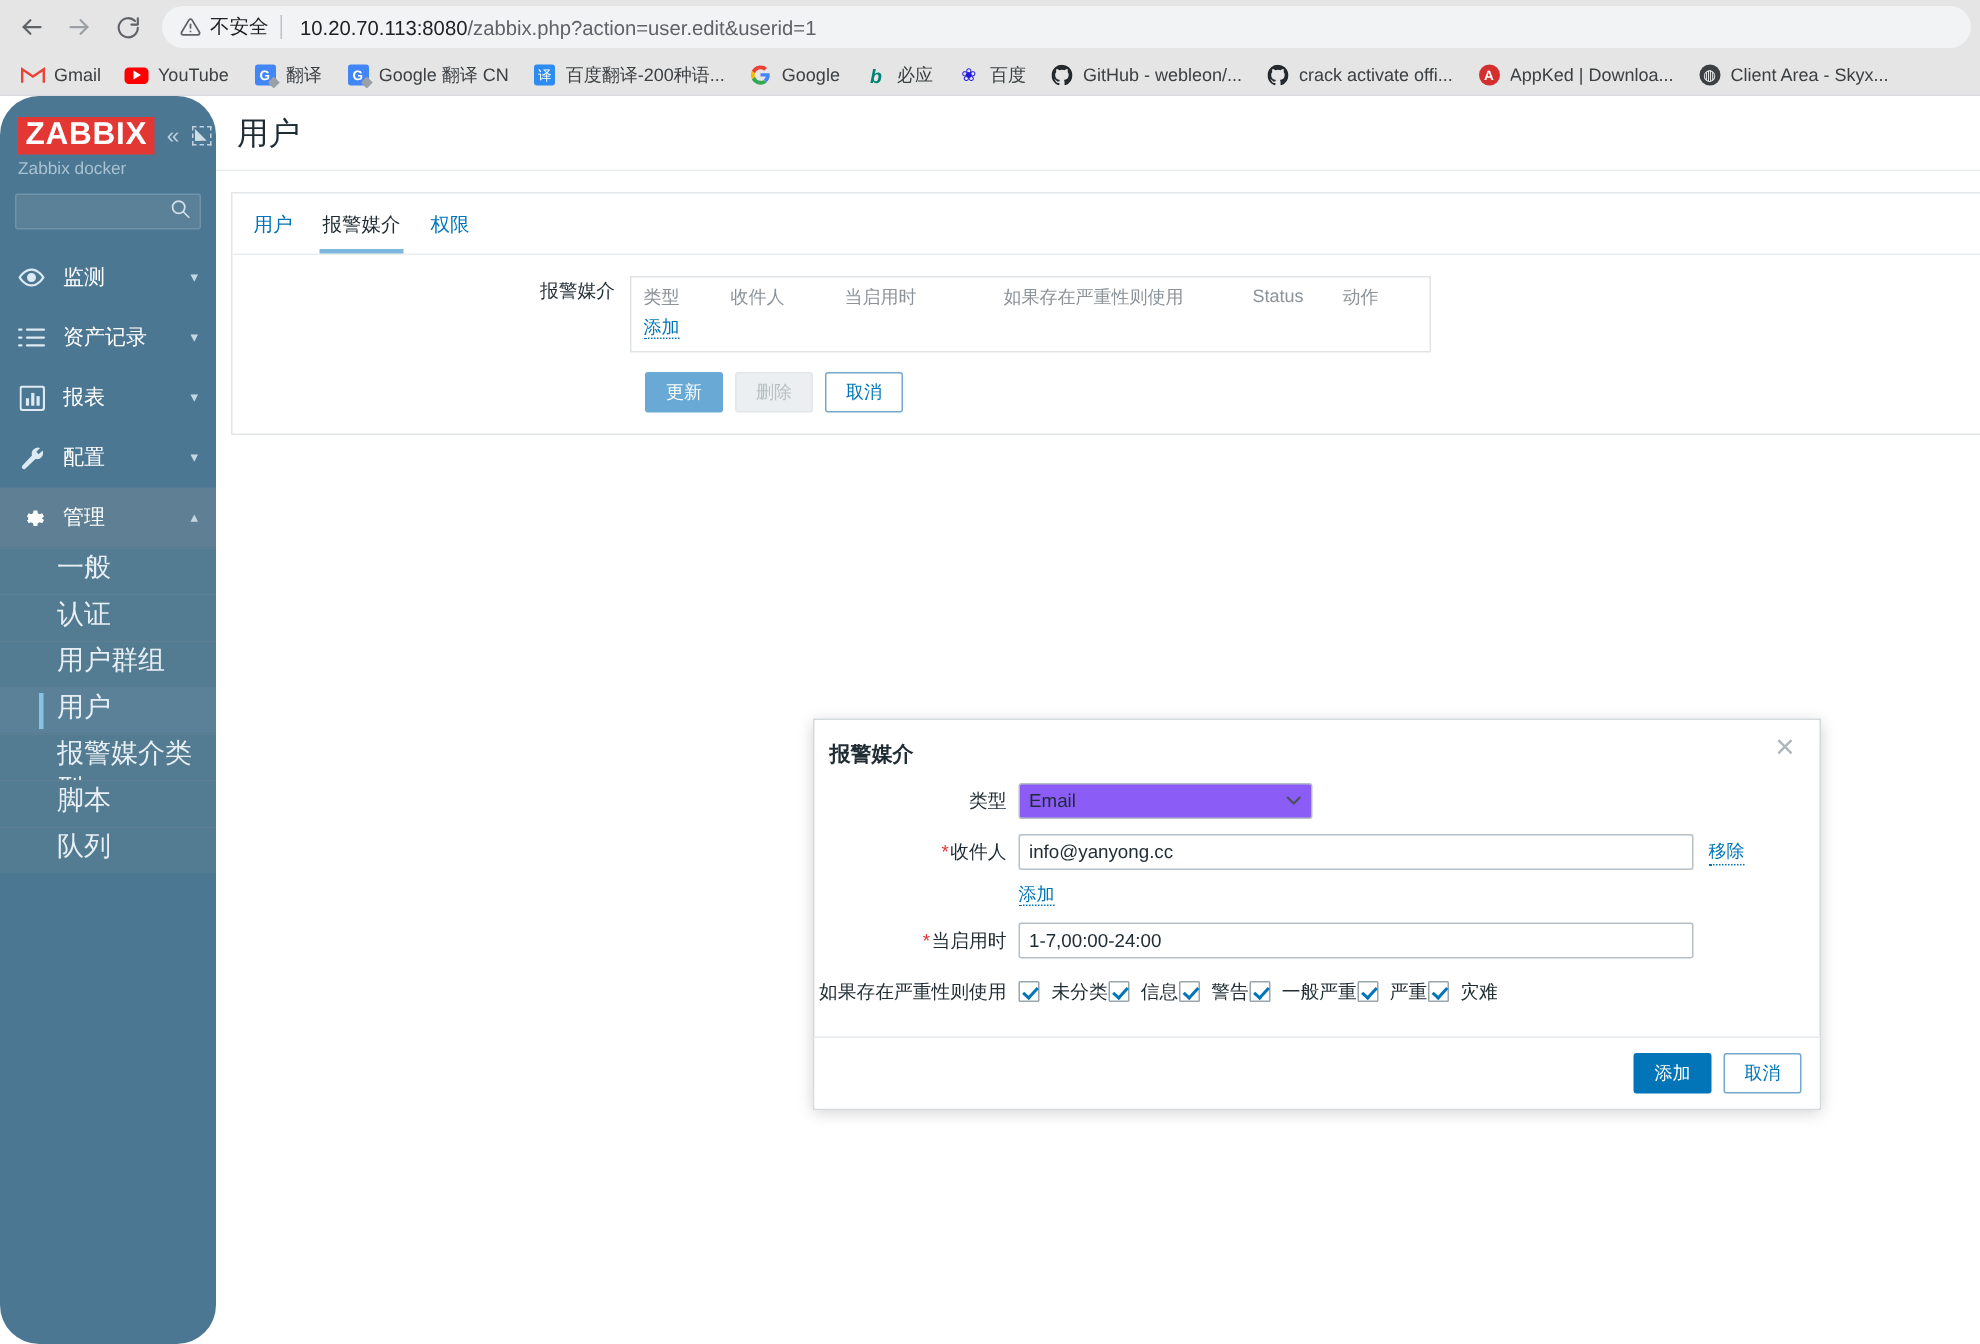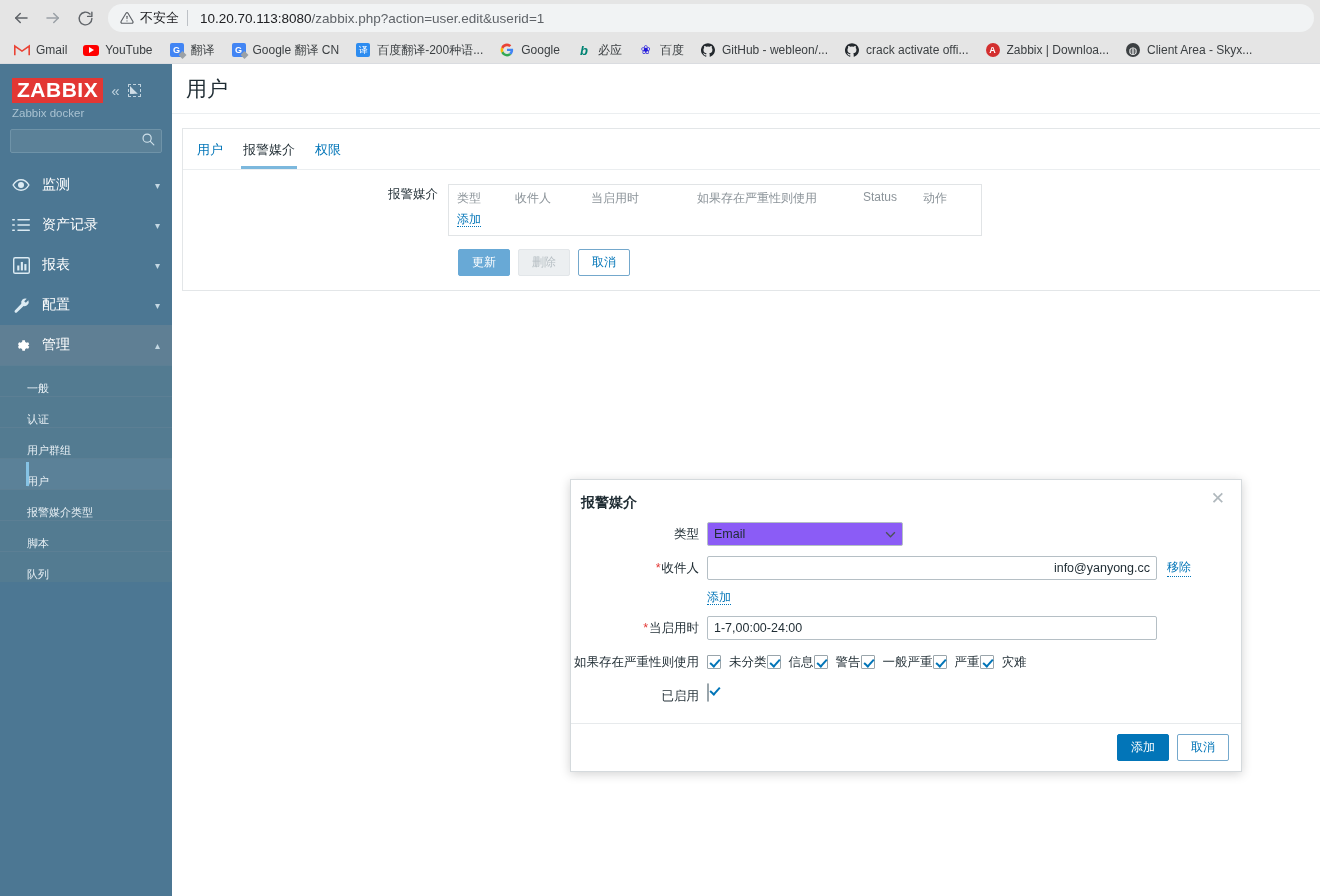--- a/index.html
+++ b/index.html
@@ -106,26 +106,27 @@
   
   .app {
     display: flex;
     width: 1320px;
     height: 832px;
     background: #ffffff;
   }
 
   
   .sidebar {
-    width: 172px;
+    width: 144px;
     flex: none;
     background: #4c7793;
     color: #ffffff;
     position: relative;
     overflow: hidden;
+    border-radius: 26px;
   }
   .sb-head {
     padding: 14px 12px 2px 12px;
     display: flex;
     align-items: flex-start;
     gap: 8px;
   }
   .logo {
     background: #e33734;
     color: #ffffff;
@@ -200,23 +201,23 @@
   .nav-item .ni-icon { width: 18px; flex: none; display: flex; align-items: center; justify-content: center; color: #dcebf3; }
   .nav-item .ni-label { flex: 1; }
   .nav-item .ni-caret { font-size: 10px; color: #c3d7e2; }
   .nav-item.active { background: #5f7f94; }
   .nav-item.active .ni-icon { color: #ffffff; }
 
   .submenu { background: #4e7388; }
   .sub-item {
     height: 31px;
     display: flex;
-    align-items: flex-end;
-    padding-left: 27px;
-    font-size: 11px;
+    align-items: flex-start;
+    padding-left: 38px;
+    font-size: 18px;
     color: #e7eff4;
     border-top: 1px solid #5c7f94;
     cursor: pointer;
     position: relative;
     background: #537b91;
   }
   .sub-item:first-child { border-top: 1px solid #5c7f94; }
   .sub-item.selected { background: #5b8198; }
   .sub-item.selected:before {
     content: '';
@@ -402,21 +403,21 @@
     border: 1px solid #b5bfc5;
     border-radius: 2px;
     background: #ffffff;
     font-size: 12.5px;
     color: #1f2c33;
     font-family: inherit;
     padding: 0 6px;
     outline: none;
   }
   .sendto-line { display: flex; align-items: center; gap: 10px; }
-  .sendto-input { width: 450px; text-align: right; }
+  .sendto-input { width: 450px; }
   .period-input { width: 450px; }
   .addlink-line { padding-top: 7px; }
 
   .sev-list { display: flex; flex-direction: row; gap: 0; }
   .sev-item {
     display: flex;
     align-items: center;
     gap: 8px;
     height: 24px;
     font-size: 12.5px;
@@ -558,21 +559,21 @@
         <svg width="14" height="14" viewBox="0 0 24 24" fill="#24292e">
             <path d="M12 .3a12 12 0 0 0-3.8 23.4c.6.1.8-.3.8-.6v-2c-3.3.7-4-1.6-4-1.6-.6-1.4-1.4-1.8-1.4-1.8-1-.7.1-.7.1-.7 1.2.1 1.8 1.2 1.8 1.2 1 1.8 2.8 1.3 3.5 1 0-.8.4-1.3.7-1.6-2.7-.3-5.5-1.3-5.5-5.9 0-1.3.5-2.4 1.2-3.2 0-.4-.5-1.6.2-3.2 0 0 1-.3 3.3 1.2a11.5 11.5 0 0 1 6 0C17.3 5 18.3 5.3 18.3 5.3c.7 1.6.2 2.8.1 3.2.8.8 1.2 1.9 1.2 3.2 0 4.6-2.8 5.6-5.5 5.9.4.4.8 1.1.8 2.2v3.3c0 .3.2.7.8.6A12 12 0 0 0 12 .3"></path>
           </svg>
       </span>
       <span class="bm-label">crack activate offi...</span>
     </div>
     <div class="bm">
       <span class="bm-ico">
           <span class="ico-appked">A</span>
         </span>
-      <span class="bm-label">Zabbix | Downloa...</span>
+      <span class="bm-label">AppKed | Downloa...</span>
     </div>
     <div class="bm">
       <span class="bm-ico">
           <span class="ico-globe">◍</span>
         </span>
       <span class="bm-label">Client Area - Skyx...</span>
     </div>
   </div>
 </div>
 
@@ -786,26 +787,20 @@
                 <span>严重</span>
               </label>
               <label class="sev-item">
                 <span class="cbx checked"></span>
                 <span>灾难</span>
               </label>
             </div>
           </div>
         </div>
 
-        <div class="mrow enabled-row">
-          <div class="mlabel">已启用</div>
-          <div class="mfield">
-            <span class="cbx checked"></span>
-          </div>
-        </div>
 
       </div>
 
       <div class="modal-foot">
         <button class="btn btn-primary">添加</button>
         <button class="btn btn-outline">取消</button>
       </div>
     </div>
 
   </div>

